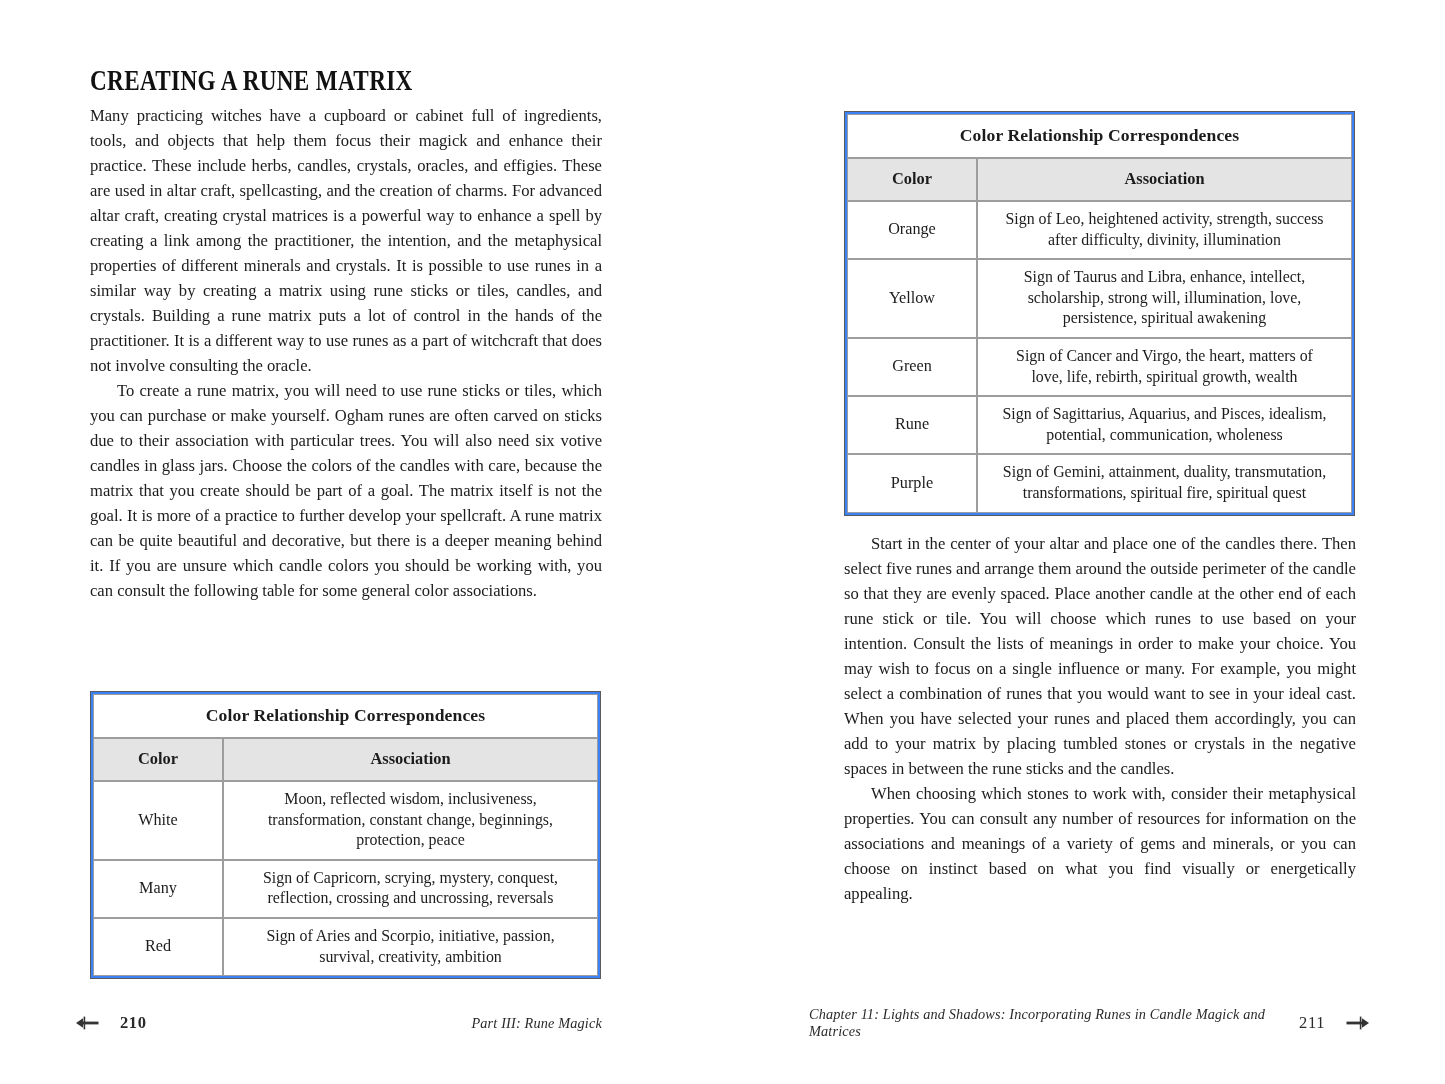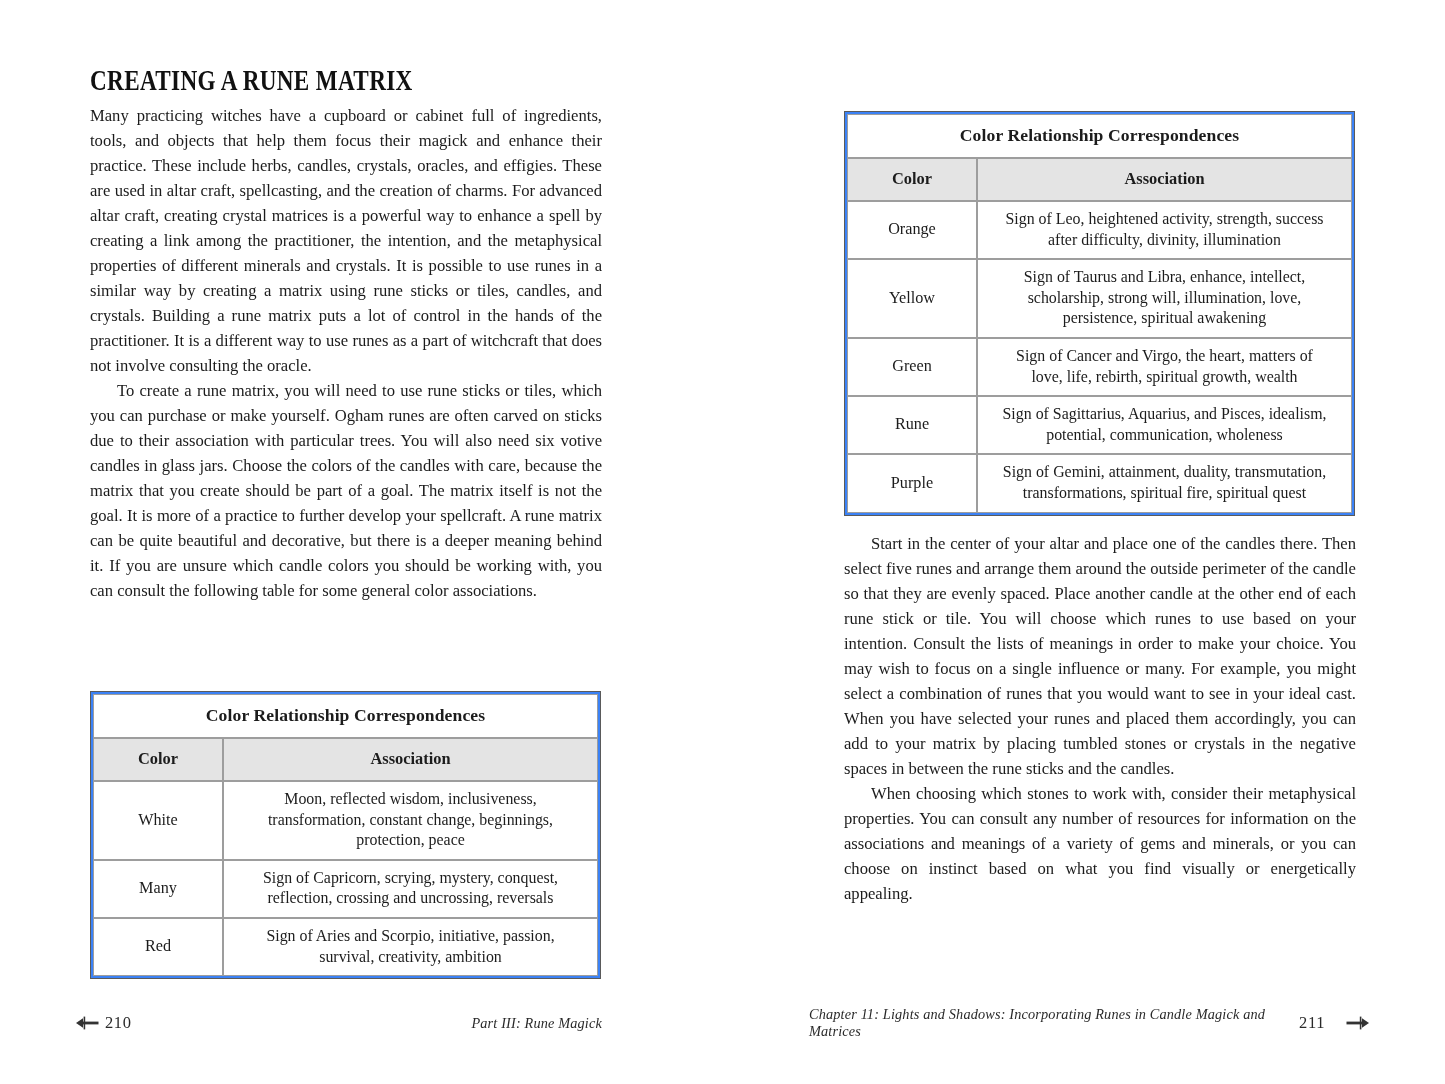--- a/index.html
+++ b/index.html
@@ -151,21 +151,21 @@
     font-size: 16.5px;
     color: #2a2a2a;
     letter-spacing: 0.6px;
   }
   .running-head {
     font-style: italic;
     font-size: 14.3px;
     color: #2a2a2a;
     letter-spacing: 0.15px;
   }
-  .footer-left .folio { margin-left: 3px; }
+  .footer-left .folio { margin-left: 18px; font-weight: bold; }
   .footer-left .running-head { margin-left: auto; }
   .footer-right .folio { margin-left: 0; }
   .footer-right .ornament { margin-left: 18px; }
 
   .ornament {
     display: inline-block;
     width: 26px;
     height: 14px;
     flex: 0 0 auto;
   }

